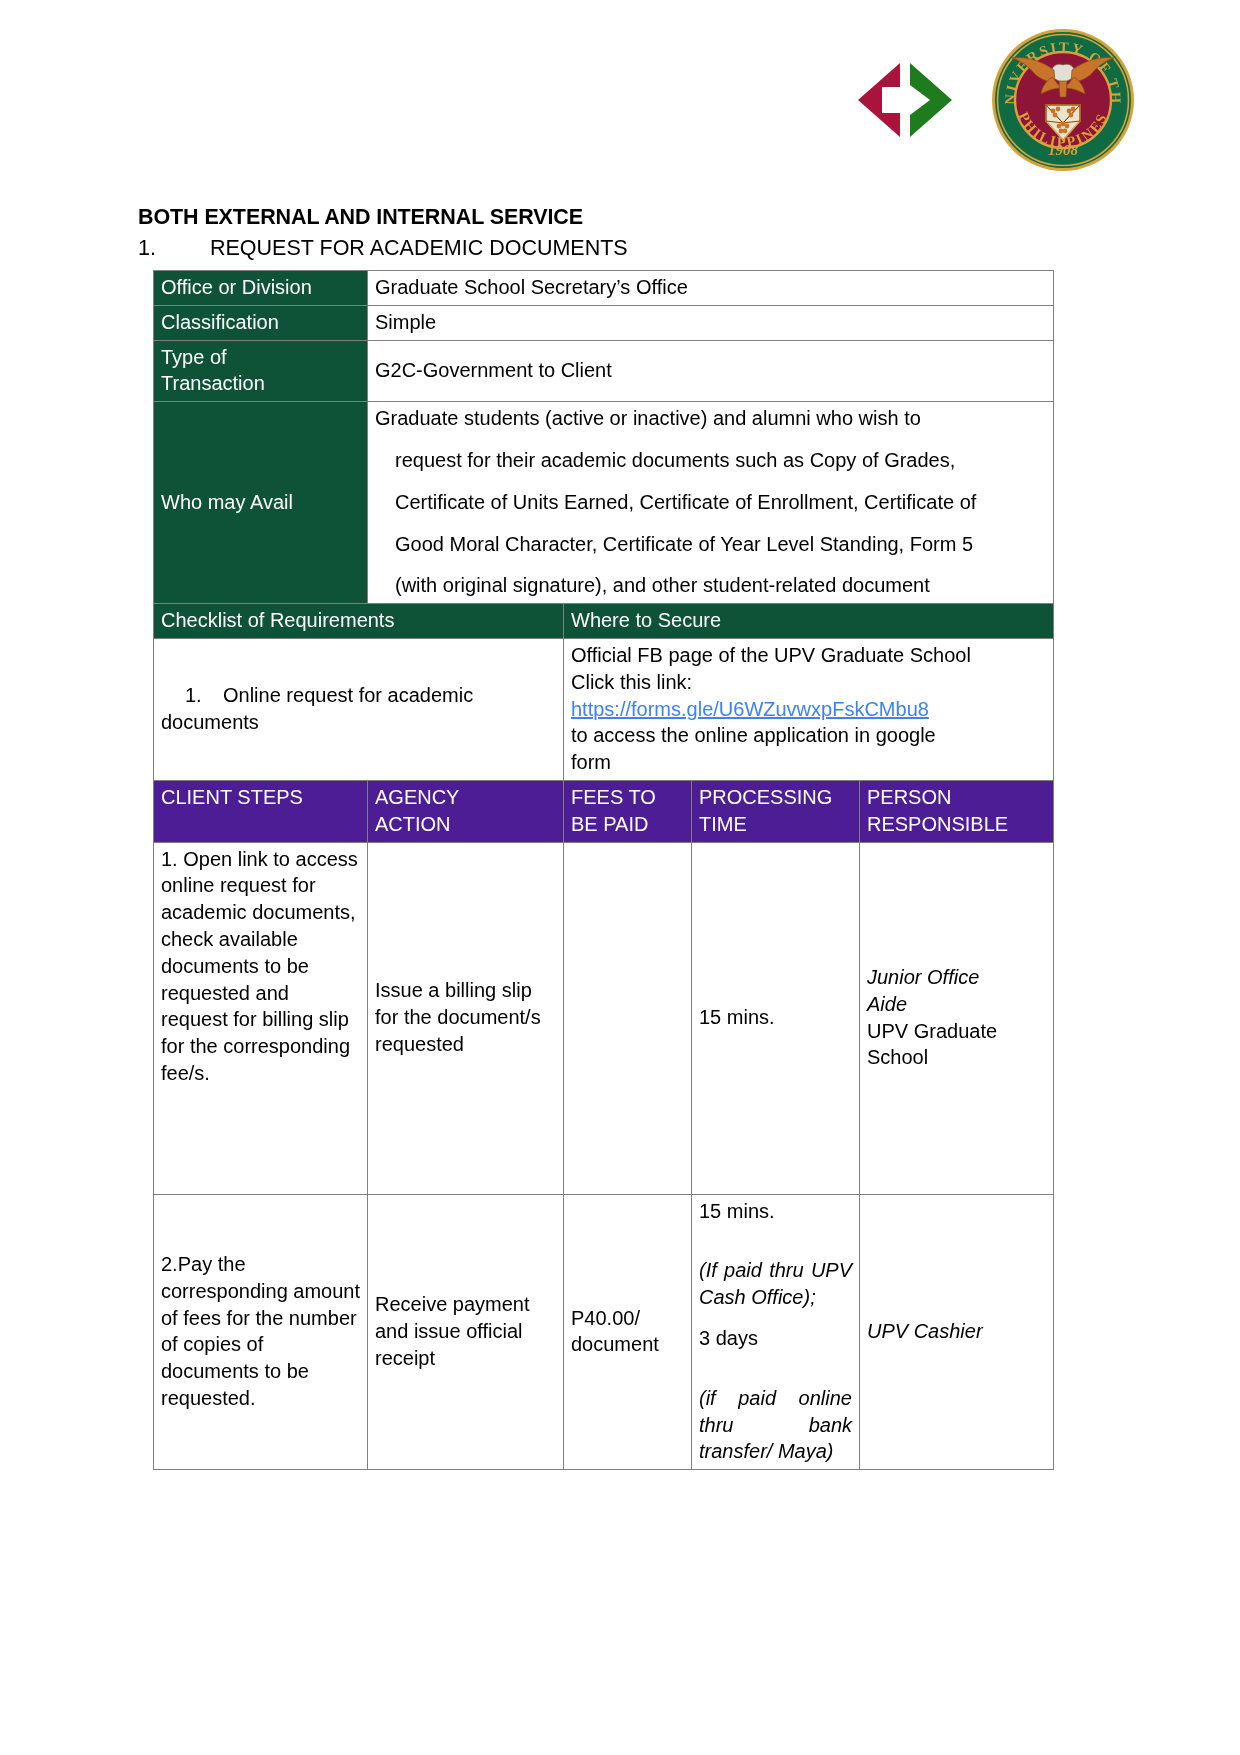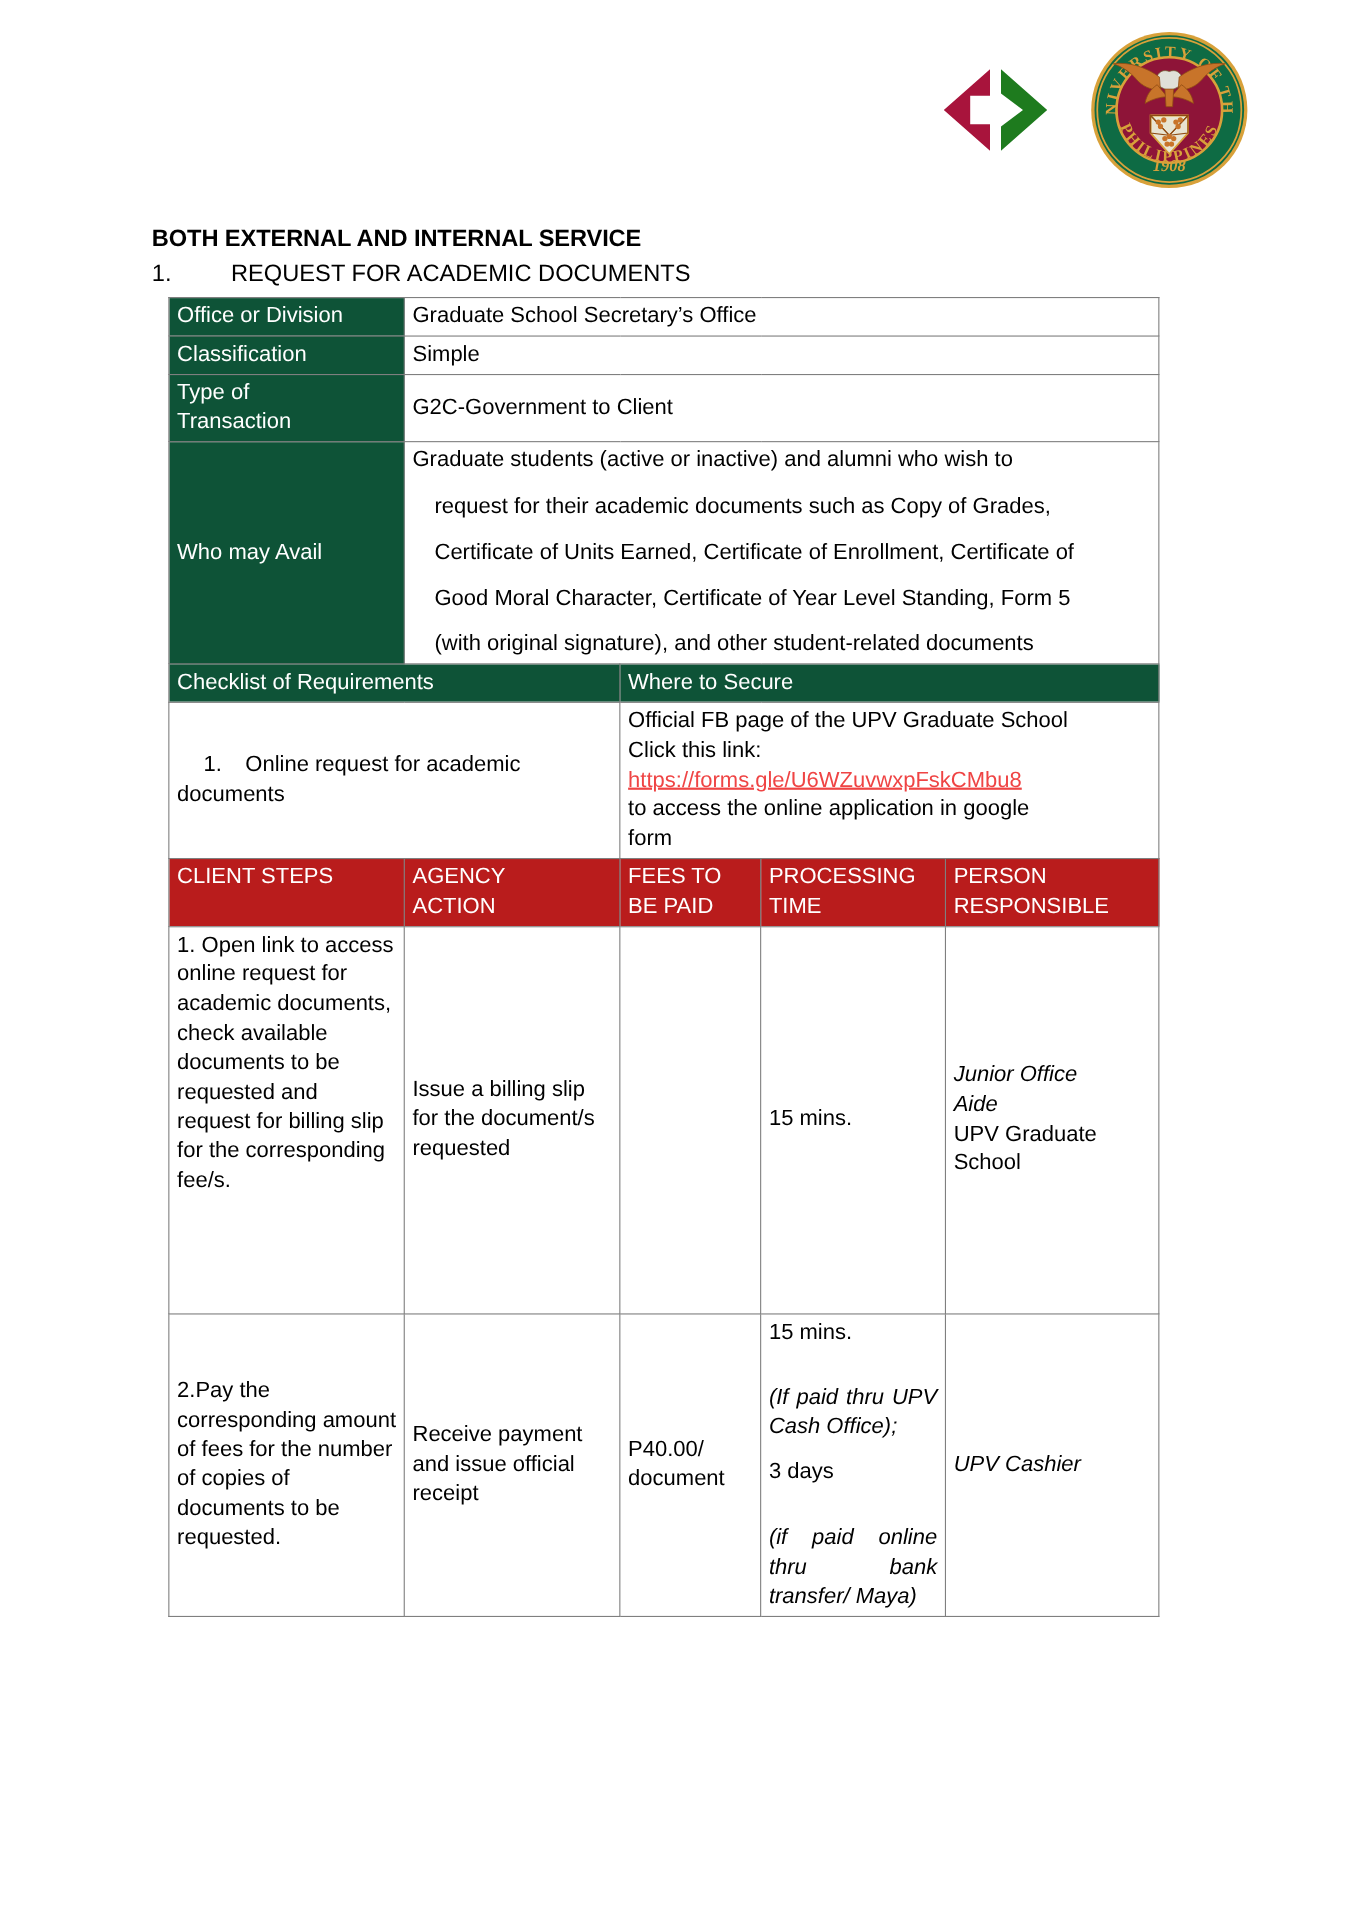--- a/index.html
+++ b/index.html
@@ -91,21 +91,21 @@
   .hdr-green {
     background: #0E5337;
     color: #ffffff;
     font-weight: bold;
     vertical-align: middle !important;
   }
   .hdr-green.mid {
     vertical-align: middle !important;
   }
   .hdr-maroon {
-    background: #b91c1c;
+    background: #4c1d95;
     color: #ffffff;
     font-weight: bold;
     vertical-align: top !important;
     line-height: 1.22;
     padding-top: 7px;
     padding-bottom: 7px;
   }
   .cell-plain { background: #ffffff; }
   .vmid { vertical-align: middle !important; }
   .center { text-align: center; margin-top: 40px; }
@@ -124,21 +124,21 @@
     display: block;
     padding-left: 0;
   }
   .list-item .mk {
     display: inline-block;
     width: 62px;
     padding-left: 24px;
     box-sizing: border-box;
   }
   a.link {
-    color: #ef4444;
+    color: #3b82f6;
     text-decoration: underline;
     word-break: break-all;
   }
   .steps-col-1 { width: 214px; }
   .steps-col-2 { width: 196px; }
   .steps-col-3 { width: 128px; }
   .steps-col-4 { width: 168px; }
   .steps-col-5 { width: 194px; }
   .row-tall-1 td { height: 344px; }
   .row-tall-2 td { height: 258px; }
@@ -250,21 +250,21 @@
         <td class="cell-plain vmid" colspan="4">G2C-Government to Client</td>
       </tr>
 
       <tr>
         <td class="hdr-green mid">Who may Avail</td>
         <td class="cell-plain avail-text" colspan="4">
           <span class="l1">Graduate students (active or inactive) and alumni who wish to</span>
           <span class="ln">request for their academic documents such as Copy of Grades,</span>
           <span class="ln">Certificate of Units Earned, Certificate of Enrollment, Certificate of</span>
           <span class="ln">Good Moral Character, Certificate of Year Level Standing, Form 5</span>
-          <span class="ln">(with original signature), and other student-related documents</span>
+          <span class="ln">(with original signature), and other student-related document</span>
         </td>
       </tr>
 
       <tr>
         <td class="hdr-green mid" colspan="2">Checklist of Requirements</td>
         <td class="hdr-green mid" colspan="3">Where to Secure</td>
       </tr>
 
       <tr>
         <td class="cell-plain vmid" colspan="2">

